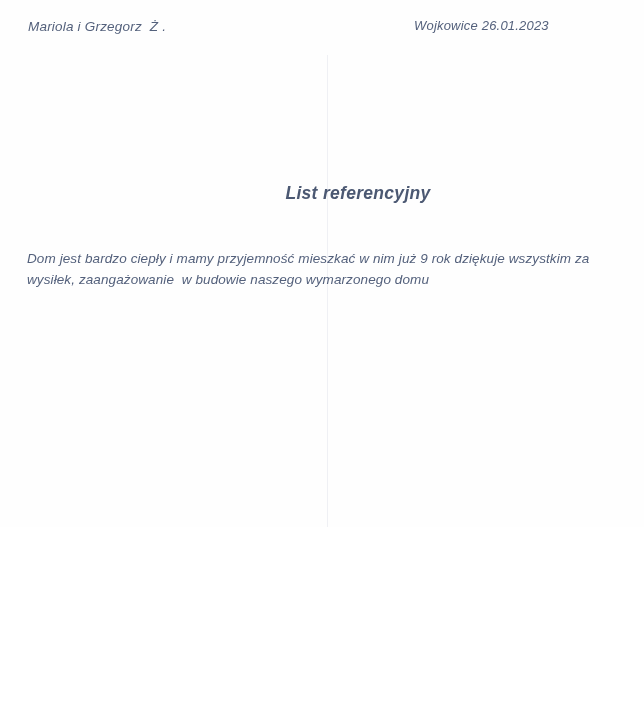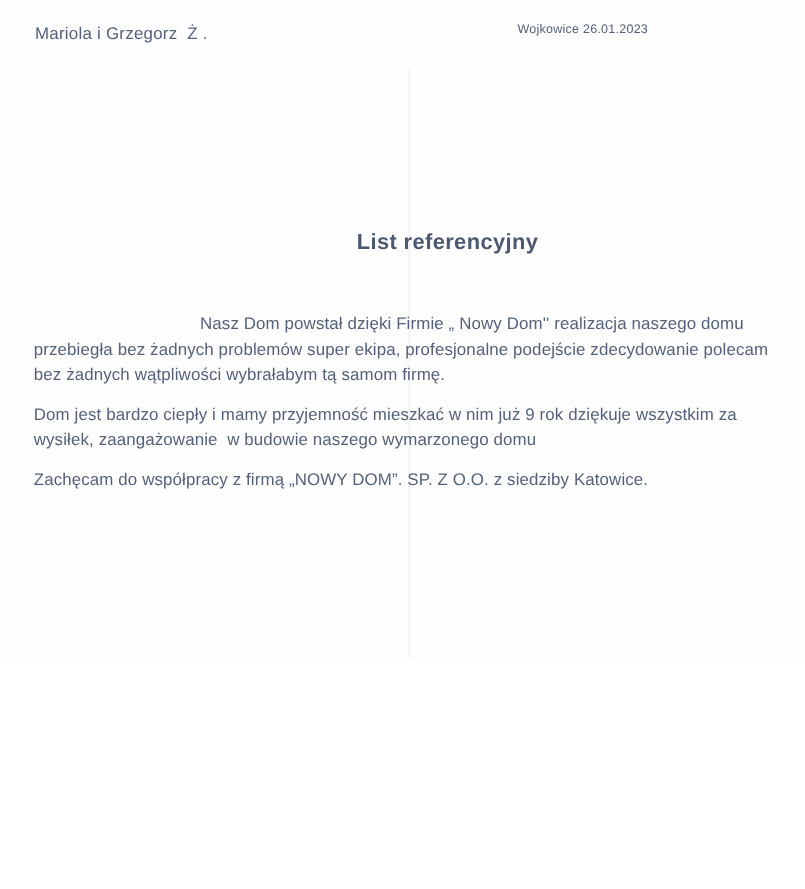--- a/index.html
+++ b/index.html
@@ -4,20 +4,21 @@
 <style>
   html, body { margin: 0; padding: 0; background: #ffffff; }
   .page {
     position: relative;
     width: 644px;
     height: 527px;
     background: #fefefe;
     overflow: hidden;
     font-family: "Liberation Sans", "DejaVu Sans", sans-serif;
     color: var(--text-color, #54617c);
+    font-style: italic;
   }
   .scan-line {
     position: absolute;
     left: 327px;
     top: 55px;
     width: 1px;
     height: 495px;
     background: rgba(160, 168, 190, 0.16);
   }
   .header-sender {
@@ -25,21 +26,21 @@
     left: 28px;
     top: 19px;
     font-size: 13.5px;
     letter-spacing: 0.2px;
     white-space: pre;
   }
   .header-date {
     position: absolute;
     left: 414px;
     top: 18px;
-    font-size: 10px;
+    font-size: 13px;
     letter-spacing: 0.2px;
   }
   .letter-title {
     position: absolute;
     left: 0;
     top: 183px;
     width: 644px;
     text-align: center;
     font-size: 17.5px;
     font-weight: bold;
@@ -90,23 +91,21 @@
 
   <div class="scan-line"></div>
 
   <div class="header-sender">Mariola i Grzegorz  Ż .</div>
 
   <div class="header-date">Wojkowice 26.01.2023</div>
 
   <h1 class="letter-title">List referencyjny</h1>
 
   <div class="body-block">
-    <p class="indent-first">Nasz Dom powstał dzięki Firmie „ Nowy Dom'' realizacja naszego domu przebiegła bez żadnych problemów super ekipa, profesjonalne podejście zdecydowanie polecam bez żadnych wątpliwości wybrałabym tą samom firmę.</p>
     <p>Dom jest bardzo ciepły i mamy przyjemność mieszkać w nim już 9 rok dziękuje wszystkim za wysiłek, zaangażowanie  w budowie naszego wymarzonego domu</p>
-    <p>Zachęcam do współpracy z firmą „NOWY DOM”. SP. Z O.O. z siedziby Katowice.</p>
   </div>
 
   <div class="closing-text">Z poważaniem</div>
 
   <div class="signature-wrap">
     <svg viewBox="0 0 205 160" xmlns="http://www.w3.org/2000/svg">
 
       <path d="M16,19 C20,7 30,4 27,12 C23,21 10,29 12,39 C14,47 24,41 30,33 C36,25 35,40 30,49 C25,58 17,65 15,58 C13,51 24,43 34,39"></path>
       <path d="M40,41 C46,31 52,29 52,36 C52,43 46,49 42,47 C38,45 44,37 51,35"></path>
       <path d="M56,45 C58,29 64,13 69,17 C74,21 68,39 62,49"></path>

